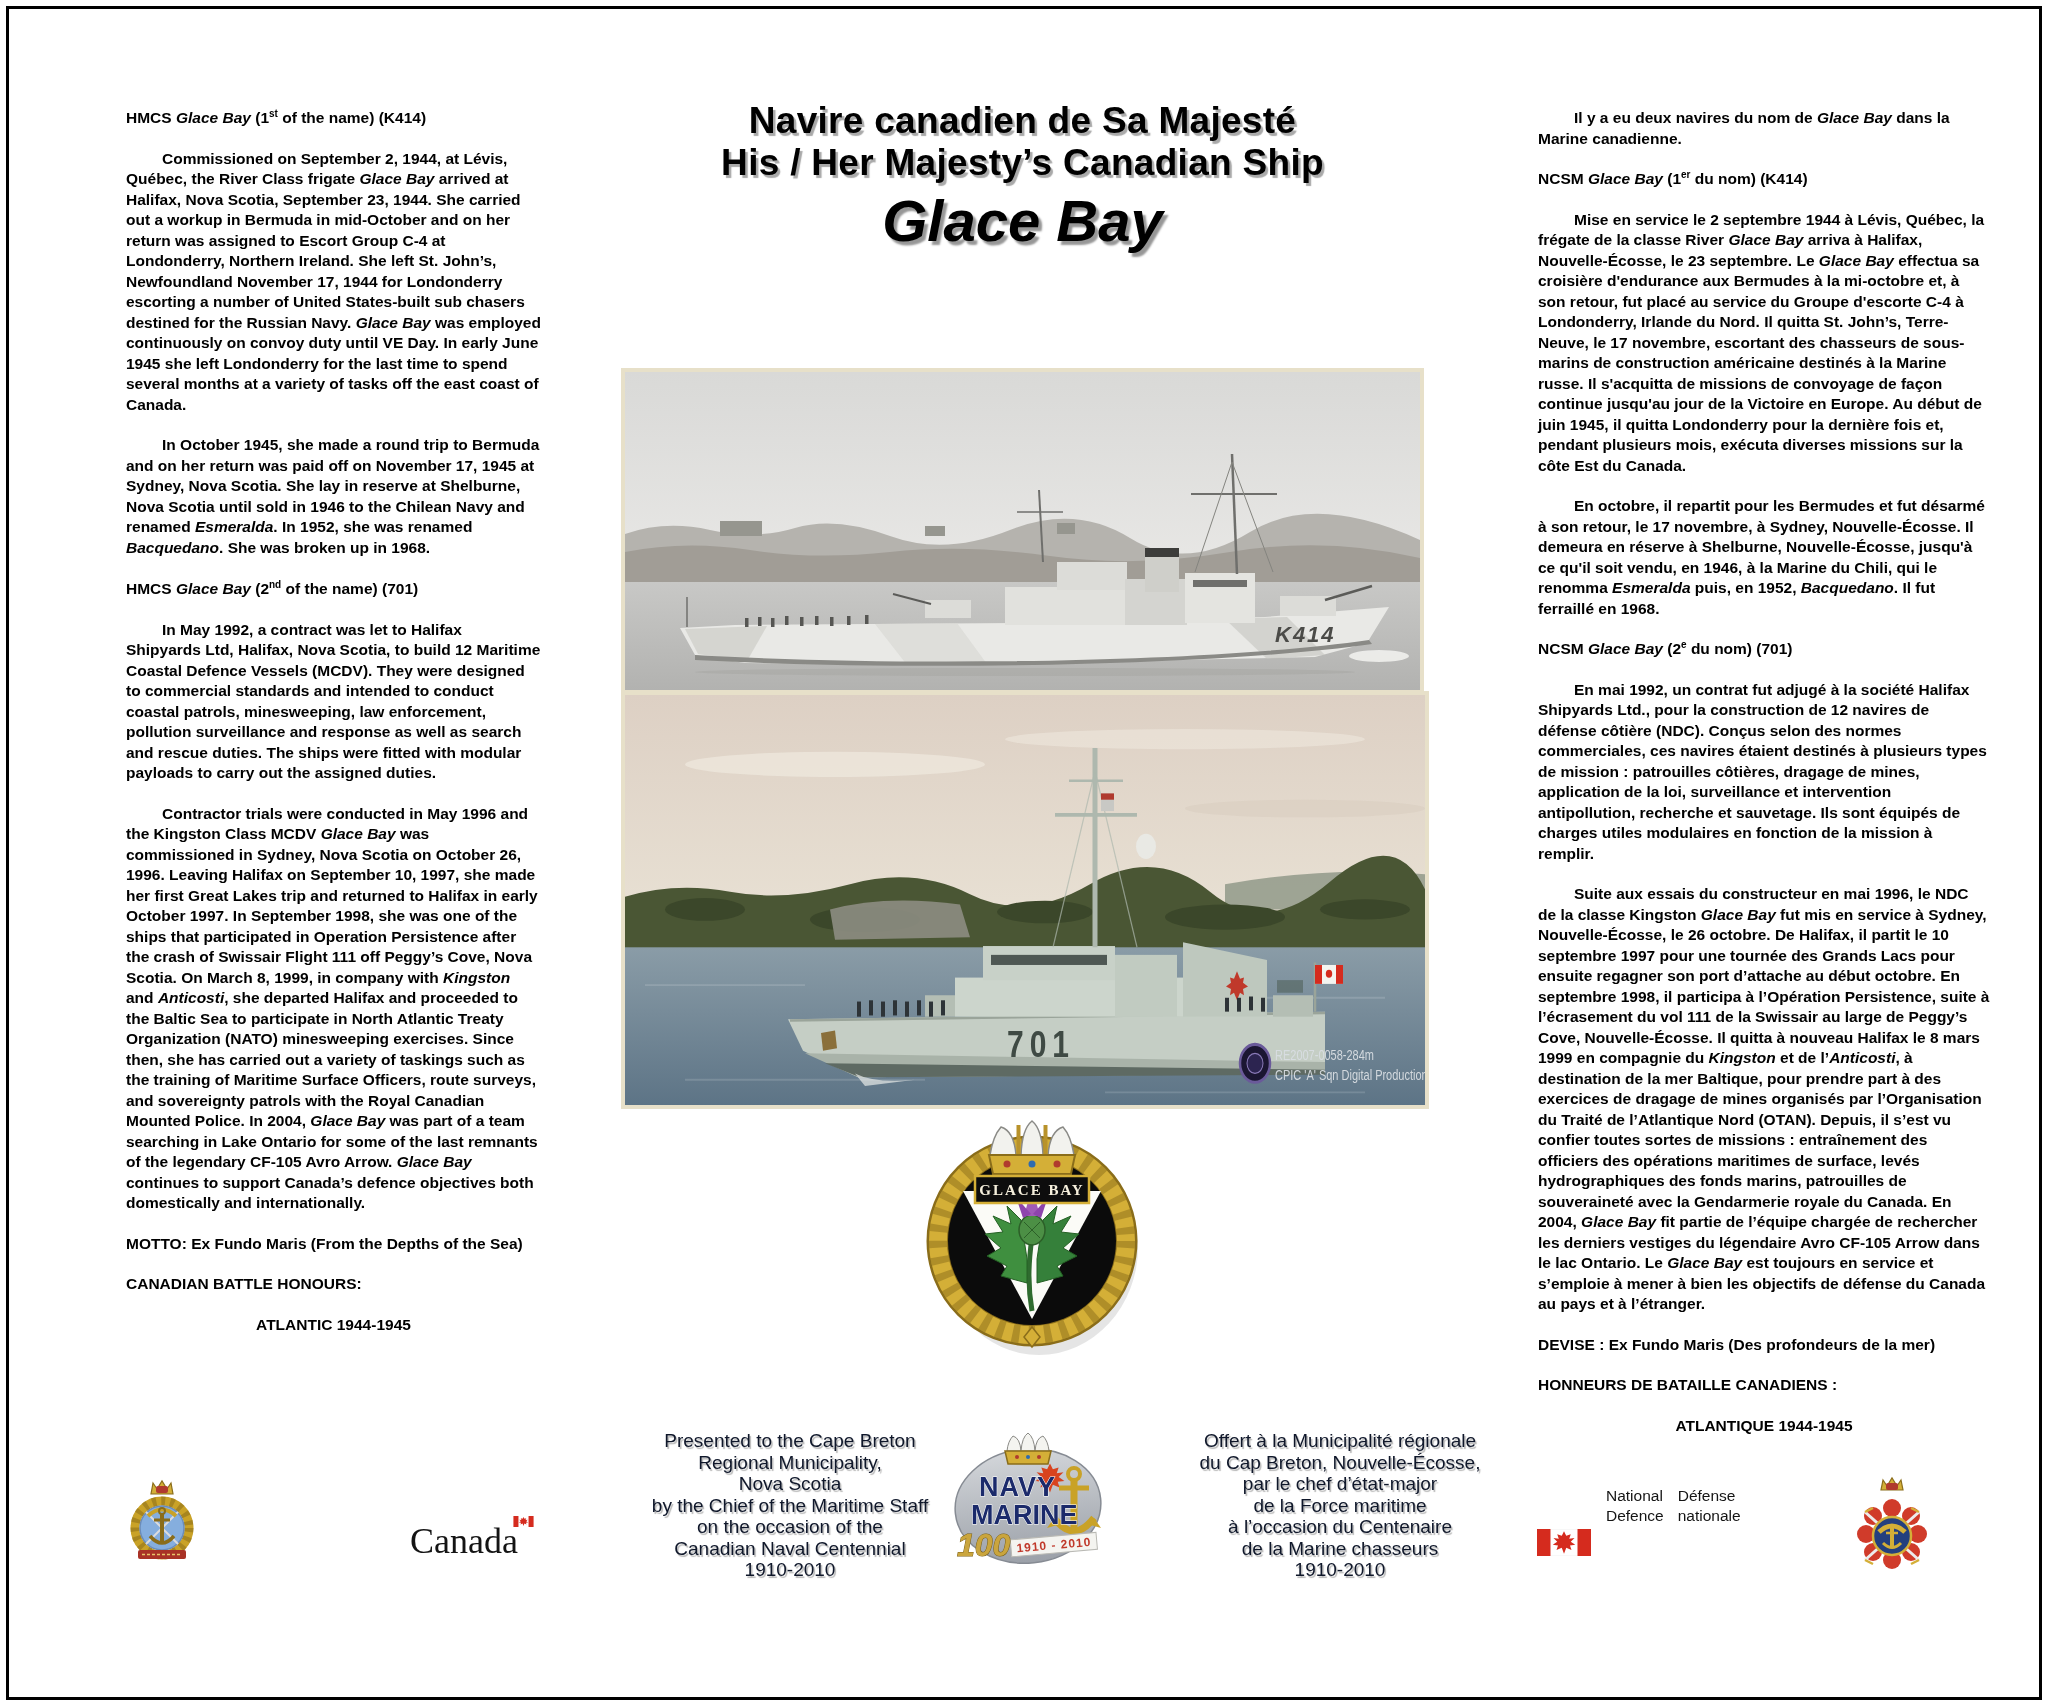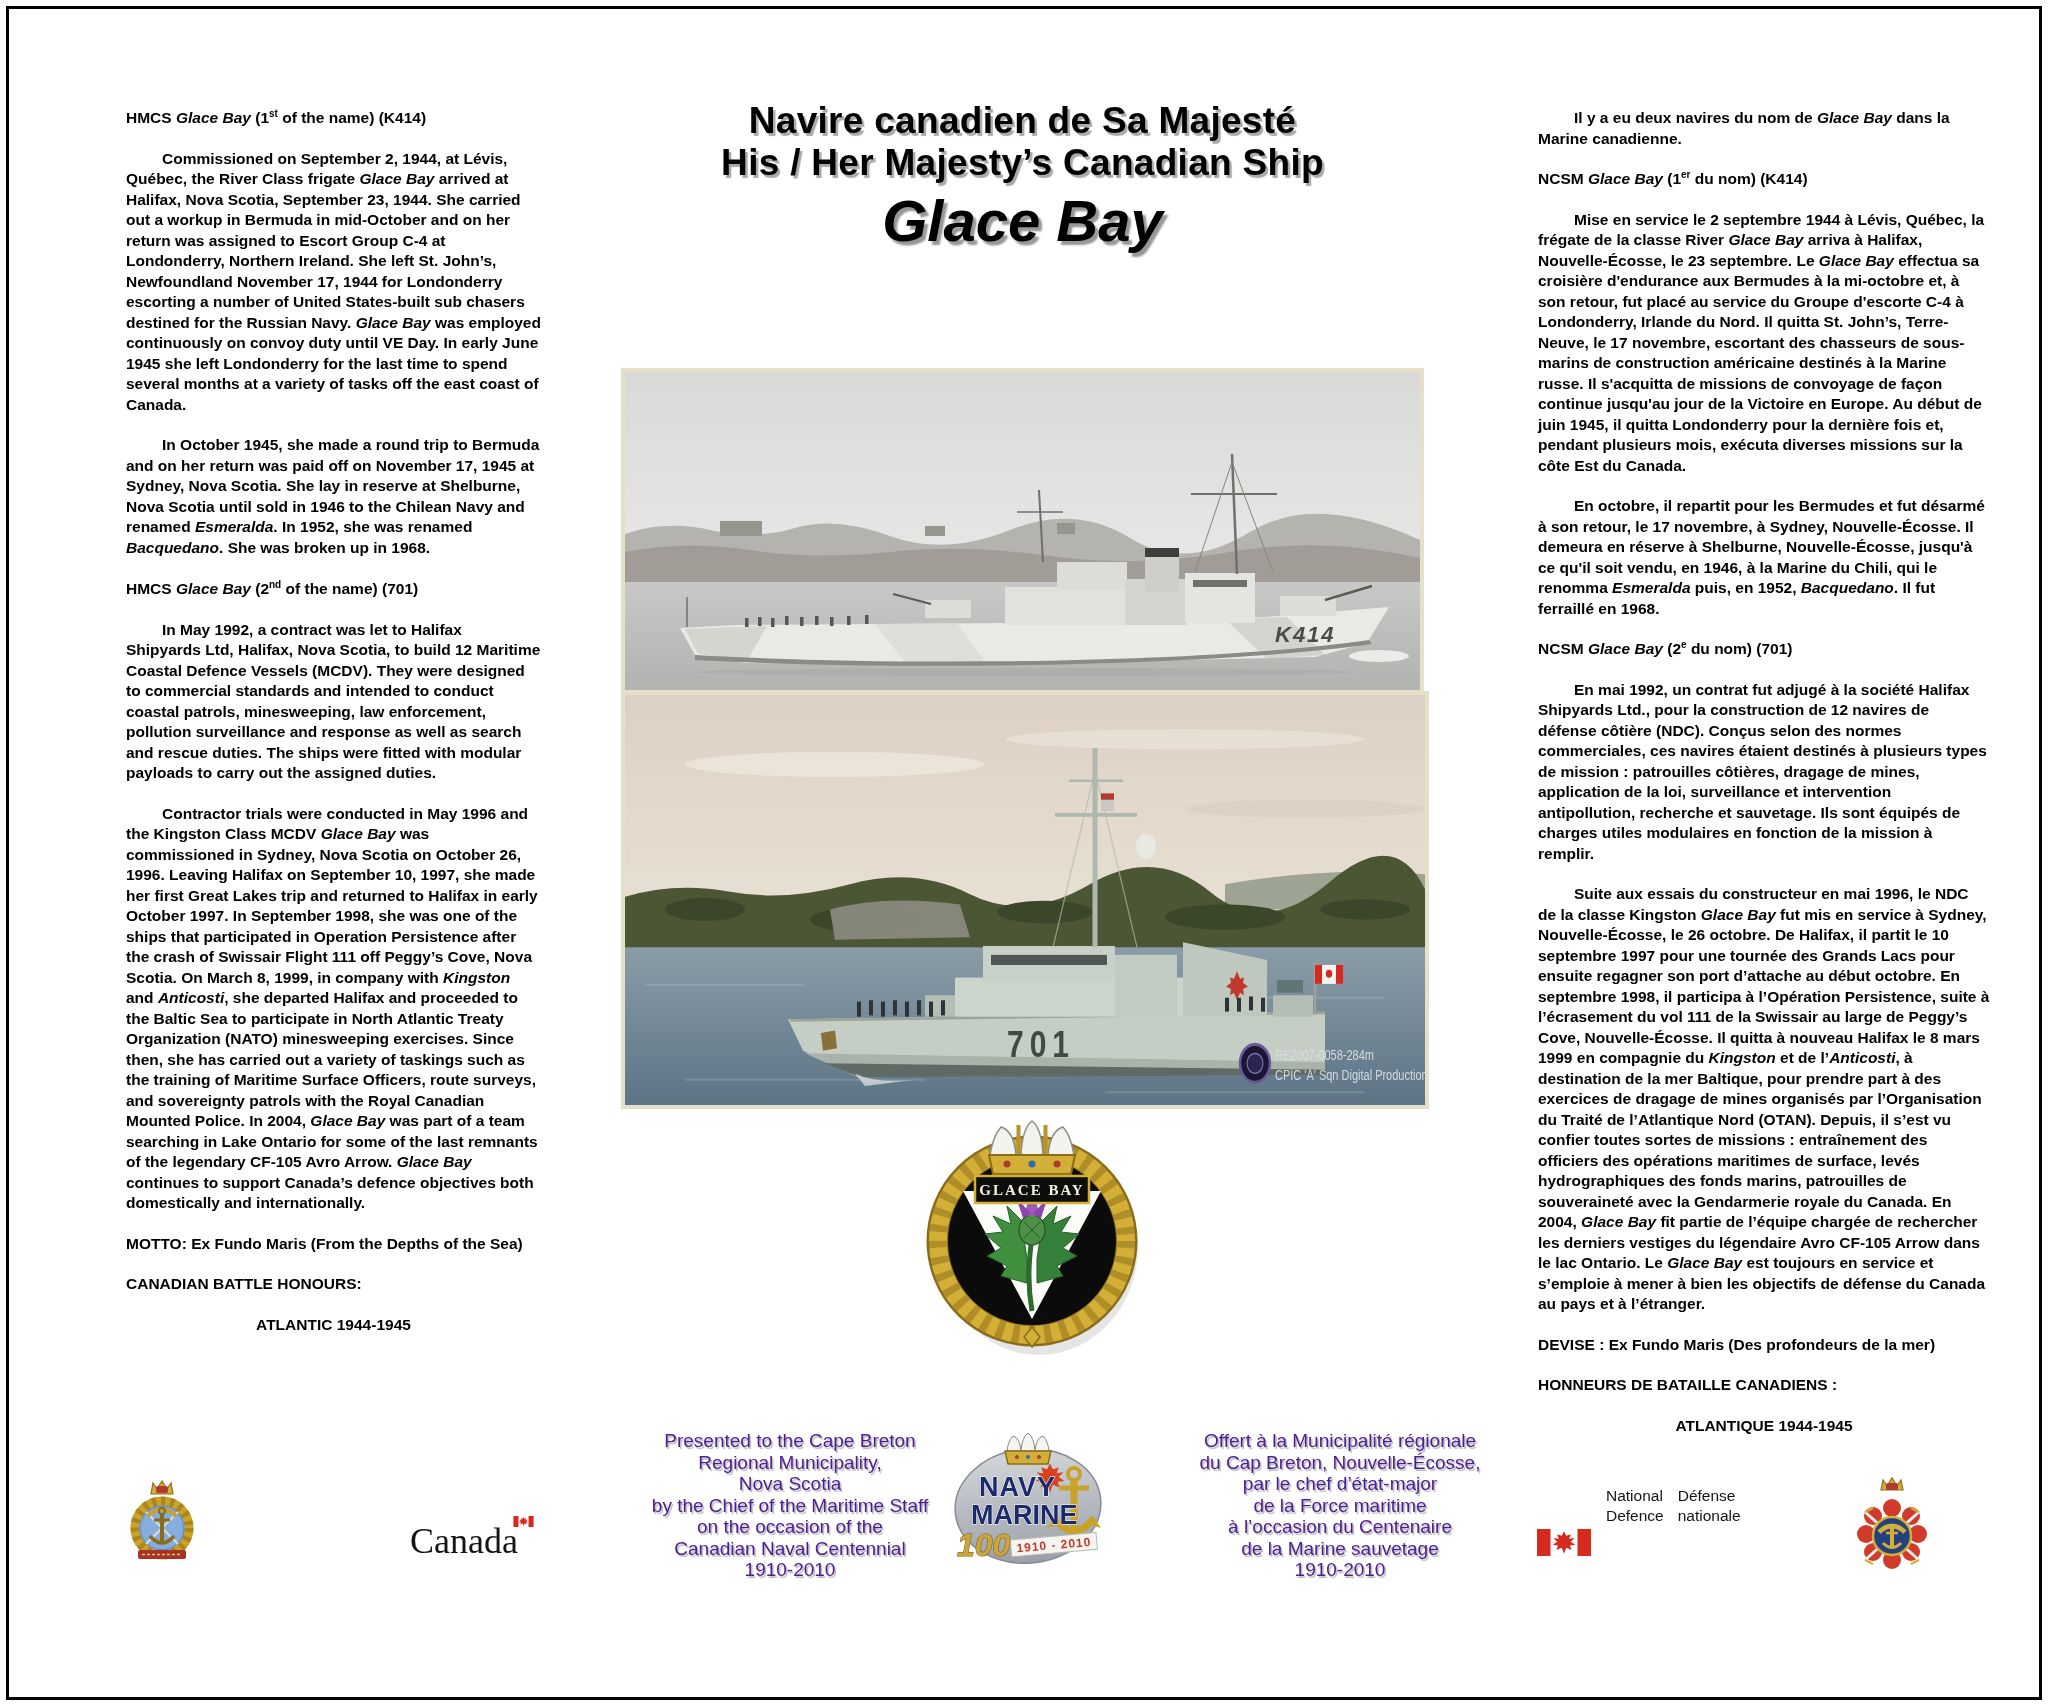--- a/index.html
+++ b/index.html
@@ -25,21 +25,21 @@
   .t2{font-size:58px;font-weight:bold;font-style:italic;line-height:62px;margin-top:6px;
       text-shadow:3.5px 3.5px 2px #979797;}
   
   .photo{position:absolute;border:4px solid #e7e0c9;box-sizing:border-box;background:#14b8a6;}
   .photo1{left:621px;top:368px;width:803px;height:326px;}
   .photo2{left:621px;top:691px;width:808px;height:418px;}
   .photo svg,.badge-wrap svg,.navy-logo svg,.crest svg,.flag svg{display:block;width:100%;height:100%;}
   
   .badge-wrap{position:absolute;left:923px;top:1076px;width:218px;height:284px;}
   
-  .pres{position:absolute;top:1430px;font-size:19px;line-height:21.5px;color:#4c1d95;
+  .pres{position:absolute;top:1430px;font-size:19px;line-height:21.5px;color:#0f172a;
         text-align:center;text-shadow:1.5px 1.5px 1px #b7b7b7;}
   .pres-en{left:620px;width:340px;}
   .pres-fr{left:1098px;width:484px;}
   .navy-logo{position:absolute;left:951px;top:1424px;width:154px;height:144px;}
   
   .crest{position:absolute;}
   .cf-crest{left:124px;top:1478px;width:76px;height:90px;}
   .dnd-crest{left:1853px;top:1476px;width:78px;height:102px;}
   .canada-wordmark{position:absolute;left:410px;top:1520px;width:130px;height:46px;
     font-family:"Liberation Serif",serif;font-size:36px;color:#141414;letter-spacing:0px;}
@@ -334,21 +334,21 @@
   <text x="6" y="132" font-size="32" font-weight="bold" font-style="italic" fill="#caa53d" stroke="#7a5f15" stroke-width="1" paint-order="stroke">100</text>
 </svg>
 </div>
 
 <div class="pres pres-fr">
   <div>Offert à la Municipalité régionale</div>
   <div>du Cap Breton, Nouvelle-Écosse,</div>
   <div>par le chef d’état-major</div>
   <div>de la Force maritime</div>
   <div>à l’occasion du Centenaire</div>
-  <div>de la Marine sauvetage</div>
+  <div>de la Marine chasseurs</div>
   <div>1910-2010</div>
 </div>
 
 <div class="crest cf-crest">
 <svg viewBox="0 0 76 90">
   <path d="M27,16 L49,16 L47,5 L43,11 L38,3 L33,11 L29,5 Z" fill="#d4af37" stroke="#8a6d1a" stroke-width="1.2"></path>
   <rect x="32" y="8" width="12" height="7" rx="2" fill="#b03a2e"></rect>
   <circle cx="38" cy="50" r="27" fill="none" stroke="#c9a227" stroke-width="9"></circle>
   <circle cx="38" cy="50" r="27" fill="none" stroke="#8a6d1a" stroke-width="9" stroke-dasharray="4 5" opacity=".55"></circle>
   <circle cx="38" cy="50" r="22" fill="#85aede" stroke="#6b8cb8" stroke-width="1.5"></circle>

